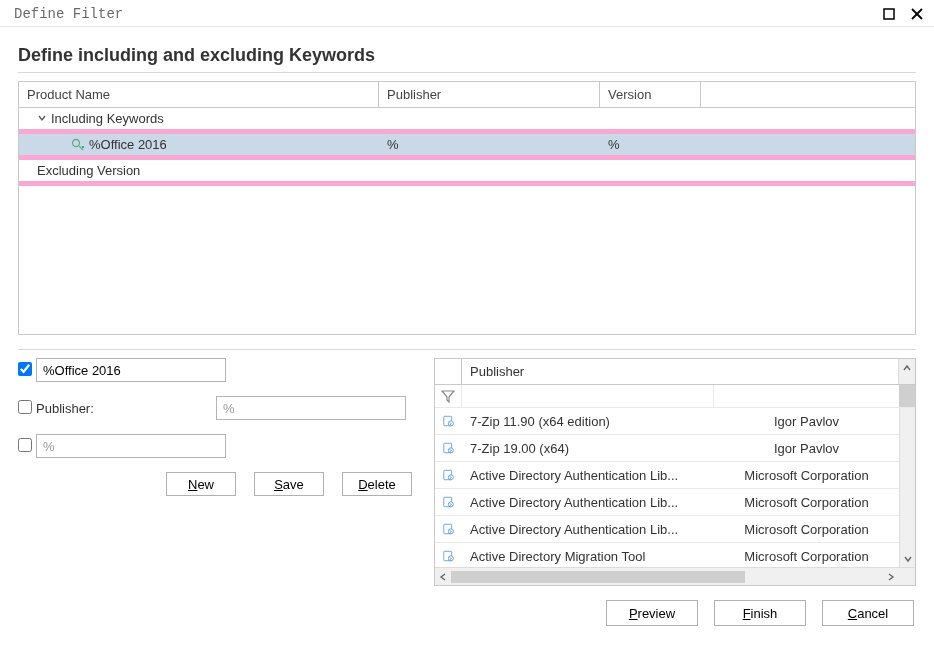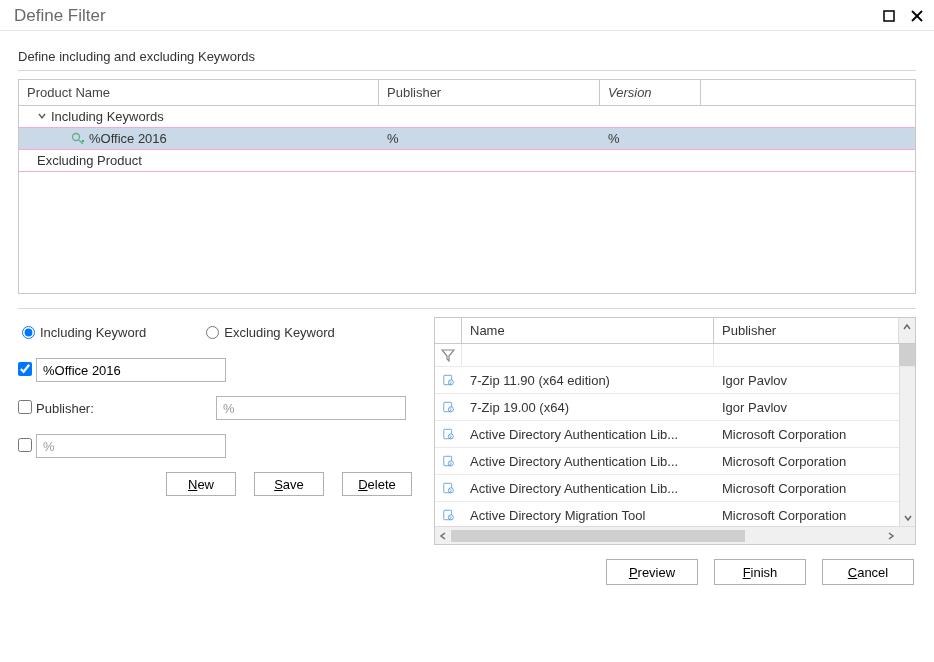--- a/index.html
+++ b/index.html
@@ -14,40 +14,41 @@
     overflow: hidden;
   }
   .titlebar {
     display: flex;
     align-items: center;
     justify-content: space-between;
     padding: 6px 10px 4px 14px;
     border-bottom: 1px solid #e5e5e5;
   }
   .title {
-    font-size: 17px;
+    font-size: 14px;
     color: #6a6a6a;
     font-weight: 400;
+    font-family: Liberation Mono, monospace;
   }
   .win-controls { display: flex; gap: 14px; }
   .win-btn { width: 14px; height: 14px; display:flex; align-items:center; justify-content:center; cursor:pointer; }
   .content { padding: 18px 18px 12px 18px; }
-  .section-label { font-size: 13px; color: #333; margin-bottom: 6px; }
+  .section-label { font-size: 18px; color: #333; margin-bottom: 6px; font-weight: bold; }
   .hr { border: none; border-top: 1px solid #d8d8d8; margin: 0 0 8px 0; }
 
   
-  .top-grid { border: 1px solid #c9c9c9; height: 215px; display:flex; flex-direction:column; }
+  .top-grid { border: 1px solid #c9c9c9; height: 254px; display:flex; flex-direction:column; }
   .top-grid-header { display:flex; background:#fff; border-bottom:1px solid #c9c9c9; }
   .top-grid-header .th { padding: 5px 8px; color:#444; border-right:1px solid #c9c9c9; font-size:13px; }
   .th.pn { flex: 0 0 360px; }
   .th.pub { flex: 0 0 221px; }
-  .th.ver { flex: 0 0 101px; font-style: italic; }
+  .th.ver { flex: 0 0 101px; }
   .th.extra { flex: 1; border-right:none; }
   .top-grid-body { flex:1; overflow:auto; }
-  .grid-row { display:flex; border-bottom:1px solid #f9a8d4; }
+  .grid-row { display:flex; border-bottom:5px solid #f9a8d4; }
   .grid-row .td { padding: 3px 8px; font-size:13px; }
   .td.pn { flex:0 0 360px; display:flex; align-items:center; gap:4px; }
   .td.pub { flex:0 0 221px; }
   .td.ver { flex:0 0 101px; }
   .td.extra { flex:1; }
   .grid-row.selected { background:#cad9e8; }
   .chevron { display:inline-block; width:10px; text-align:center; color:#555; }
   .indent1 { padding-left: 18px !important; }
   .indent2 { padding-left: 52px !important; }
   .key-icon { width:14px; height:14px; display:inline-block; }
@@ -90,21 +91,21 @@
   .filter-row .f.icon { flex:0 0 27px; display:flex; align-items:center; justify-content:center; }
   .filter-row .f.name { flex:0 0 252px; }
   .filter-row .f.pub { flex:1; border-right:none; }
   .filter-row .f.scrolltrack { flex:0 0 16px; background:#cfcfcf; border-right:none;}
   .list-body { flex:1; overflow:hidden; position:relative; }
   .list-rows-wrapper { position:absolute; left:0; right:16px; top:0; bottom:0; overflow:hidden; }
   .list-row { display:flex; border-bottom:1px solid #e9e9e9; height:27px; align-items:center; }
   .list-row .c { padding:0 8px; overflow:hidden; text-overflow:ellipsis; white-space:nowrap; font-size:13px; }
   .c.icon { flex:0 0 27px; display:flex; align-items:center; justify-content:center; }
   .c.name { flex:0 0 252px; }
-  .c.pub { flex:1; }
+  .c.pub { flex:1;text-align:center; }
   .vscroll { position:absolute; right:0; top:0; bottom:0; width:16px; background:#f0f0f0; border-left:1px solid #dcdcdc;}
   .vscroll .arr-dn { position:absolute; bottom:0; left:0; right:0; height:16px; display:flex; align-items:center; justify-content:center; }
   .hscroll { height:18px; background:#f0f0f0; border-top:1px solid #dcdcdc; display:flex; align-items:center; position:relative;}
   .hscroll .arr { width:16px; display:flex; align-items:center; justify-content:center; }
   .hscroll .track { flex:1; height:12px; position:relative; }
   .hscroll .thumb { position:absolute; left:0; top:0; bottom:0; width:68%; background:#cfcfcf; }
   .hscroll .corner { width:16px; }
 
   .app-icon svg { width:14px; height:14px; }
 
@@ -172,44 +173,34 @@
               </svg>
           </span>
           <span>%Office 2016</span>
         </div>
         <div class="td pub">%</div>
         <div class="td ver">%</div>
         <div class="td extra"></div>
       </div>
       <div class="grid-row">
         <div class="td pn indent1">
-          <span>Excluding Product</span>
+          <span>Excluding Version</span>
         </div>
         <div class="td pub"></div>
           <div class="td ver"></div>
           <div class="td extra"></div>
       </div>
     </div>
   </div>
 
   <div class="details-wrap">
     <hr class="hr">
 
     <div class="details-cols">
       <div class="col-left">
-        <div class="radio-row">
-          <label>
-            <input type="radio" name="kw" checked="" style="">
-            <span>Including Keyword</span>
-          </label>
-          <label>
-            <input type="radio" name="kw" style="">
-            <span>Excluding Keyword</span>
-          </label>
-        </div>
 
         <div class="form-row">
           <span class="chk"><input type="checkbox" checked="" style=""></span>
           <input type="text" value="%Office 2016" style="">
         </div>
         <div class="form-row">
           <span class="chk"><input type="checkbox" style=""></span>
           <span class="lbl">Publisher:</span>
           <input type="text" class="disabled" value="%" style="">
         </div>
@@ -234,21 +225,20 @@
               <span class="uline">D</span>
               <span>elete</span>
             </button>
         </div>
       </div>
 
       <div class="col-right">
         <div class="list-panel">
           <div class="list-header">
             <div class="lh icon"></div>
-            <div class="lh name">Name</div>
             <div class="lh pub">Publisher</div>
             <div class="lh scrolltrack">
               <svg style="position:absolute;top:4px;left:3px" width="10" height="10" viewBox="0 0 10 10">
                   <polyline points="2,7 5,3 8,7" fill="none" stroke="#666" stroke-width="1.4"></polyline>
                 </svg>
             </div>
           </div>
           <div class="filter-row">
             <div class="f icon">
               <svg class="funnel" viewBox="0 0 14 14">

